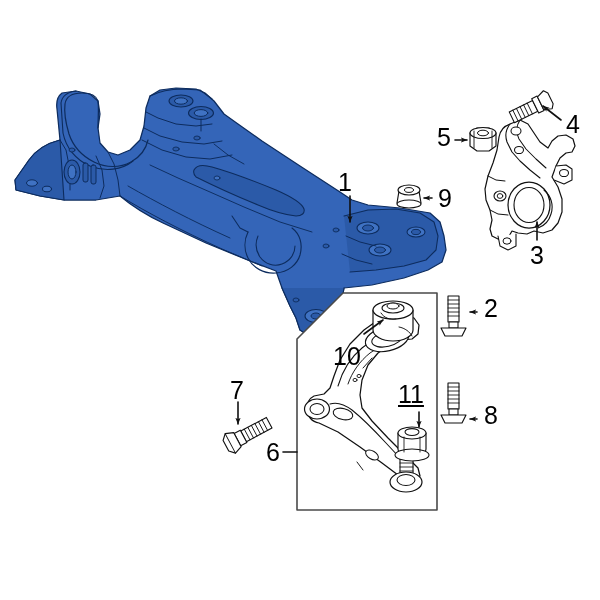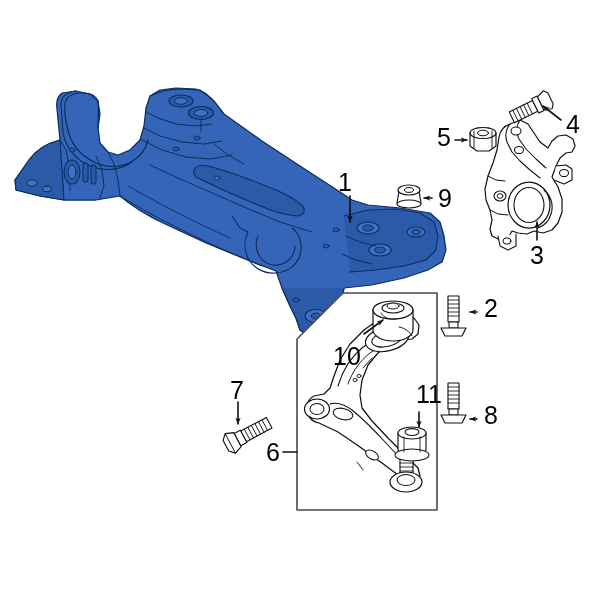--- a/index.html
+++ b/index.html
@@ -305,15 +305,15 @@
   <div class="callout" style="left:338px;top:170px;">1</div>
   <div class="callout" style="left:484px;top:296px;">2</div>
   <div class="callout" style="left:530px;top:243px;">3</div>
   <div class="callout" style="left:566px;top:112px;">4</div>
   <div class="callout" style="left:437px;top:125px;">5</div>
   <div class="callout" style="left:266px;top:440px;">6</div>
   <div class="callout" style="left:230px;top:378px;">7</div>
   <div class="callout" style="left:484px;top:403px;">8</div>
   <div class="callout" style="left:438px;top:186px;">9</div>
   <div class="callout" style="left:333px;top:316px;margin-top:28px;">10</div>
-  <div class="callout" style="left:416px;top:382px;">11</div>
+  <div class="callout" style="left:398px;top:382px;text-decoration:underline;">11</div>
 
 </div>
 
 </body></html>

